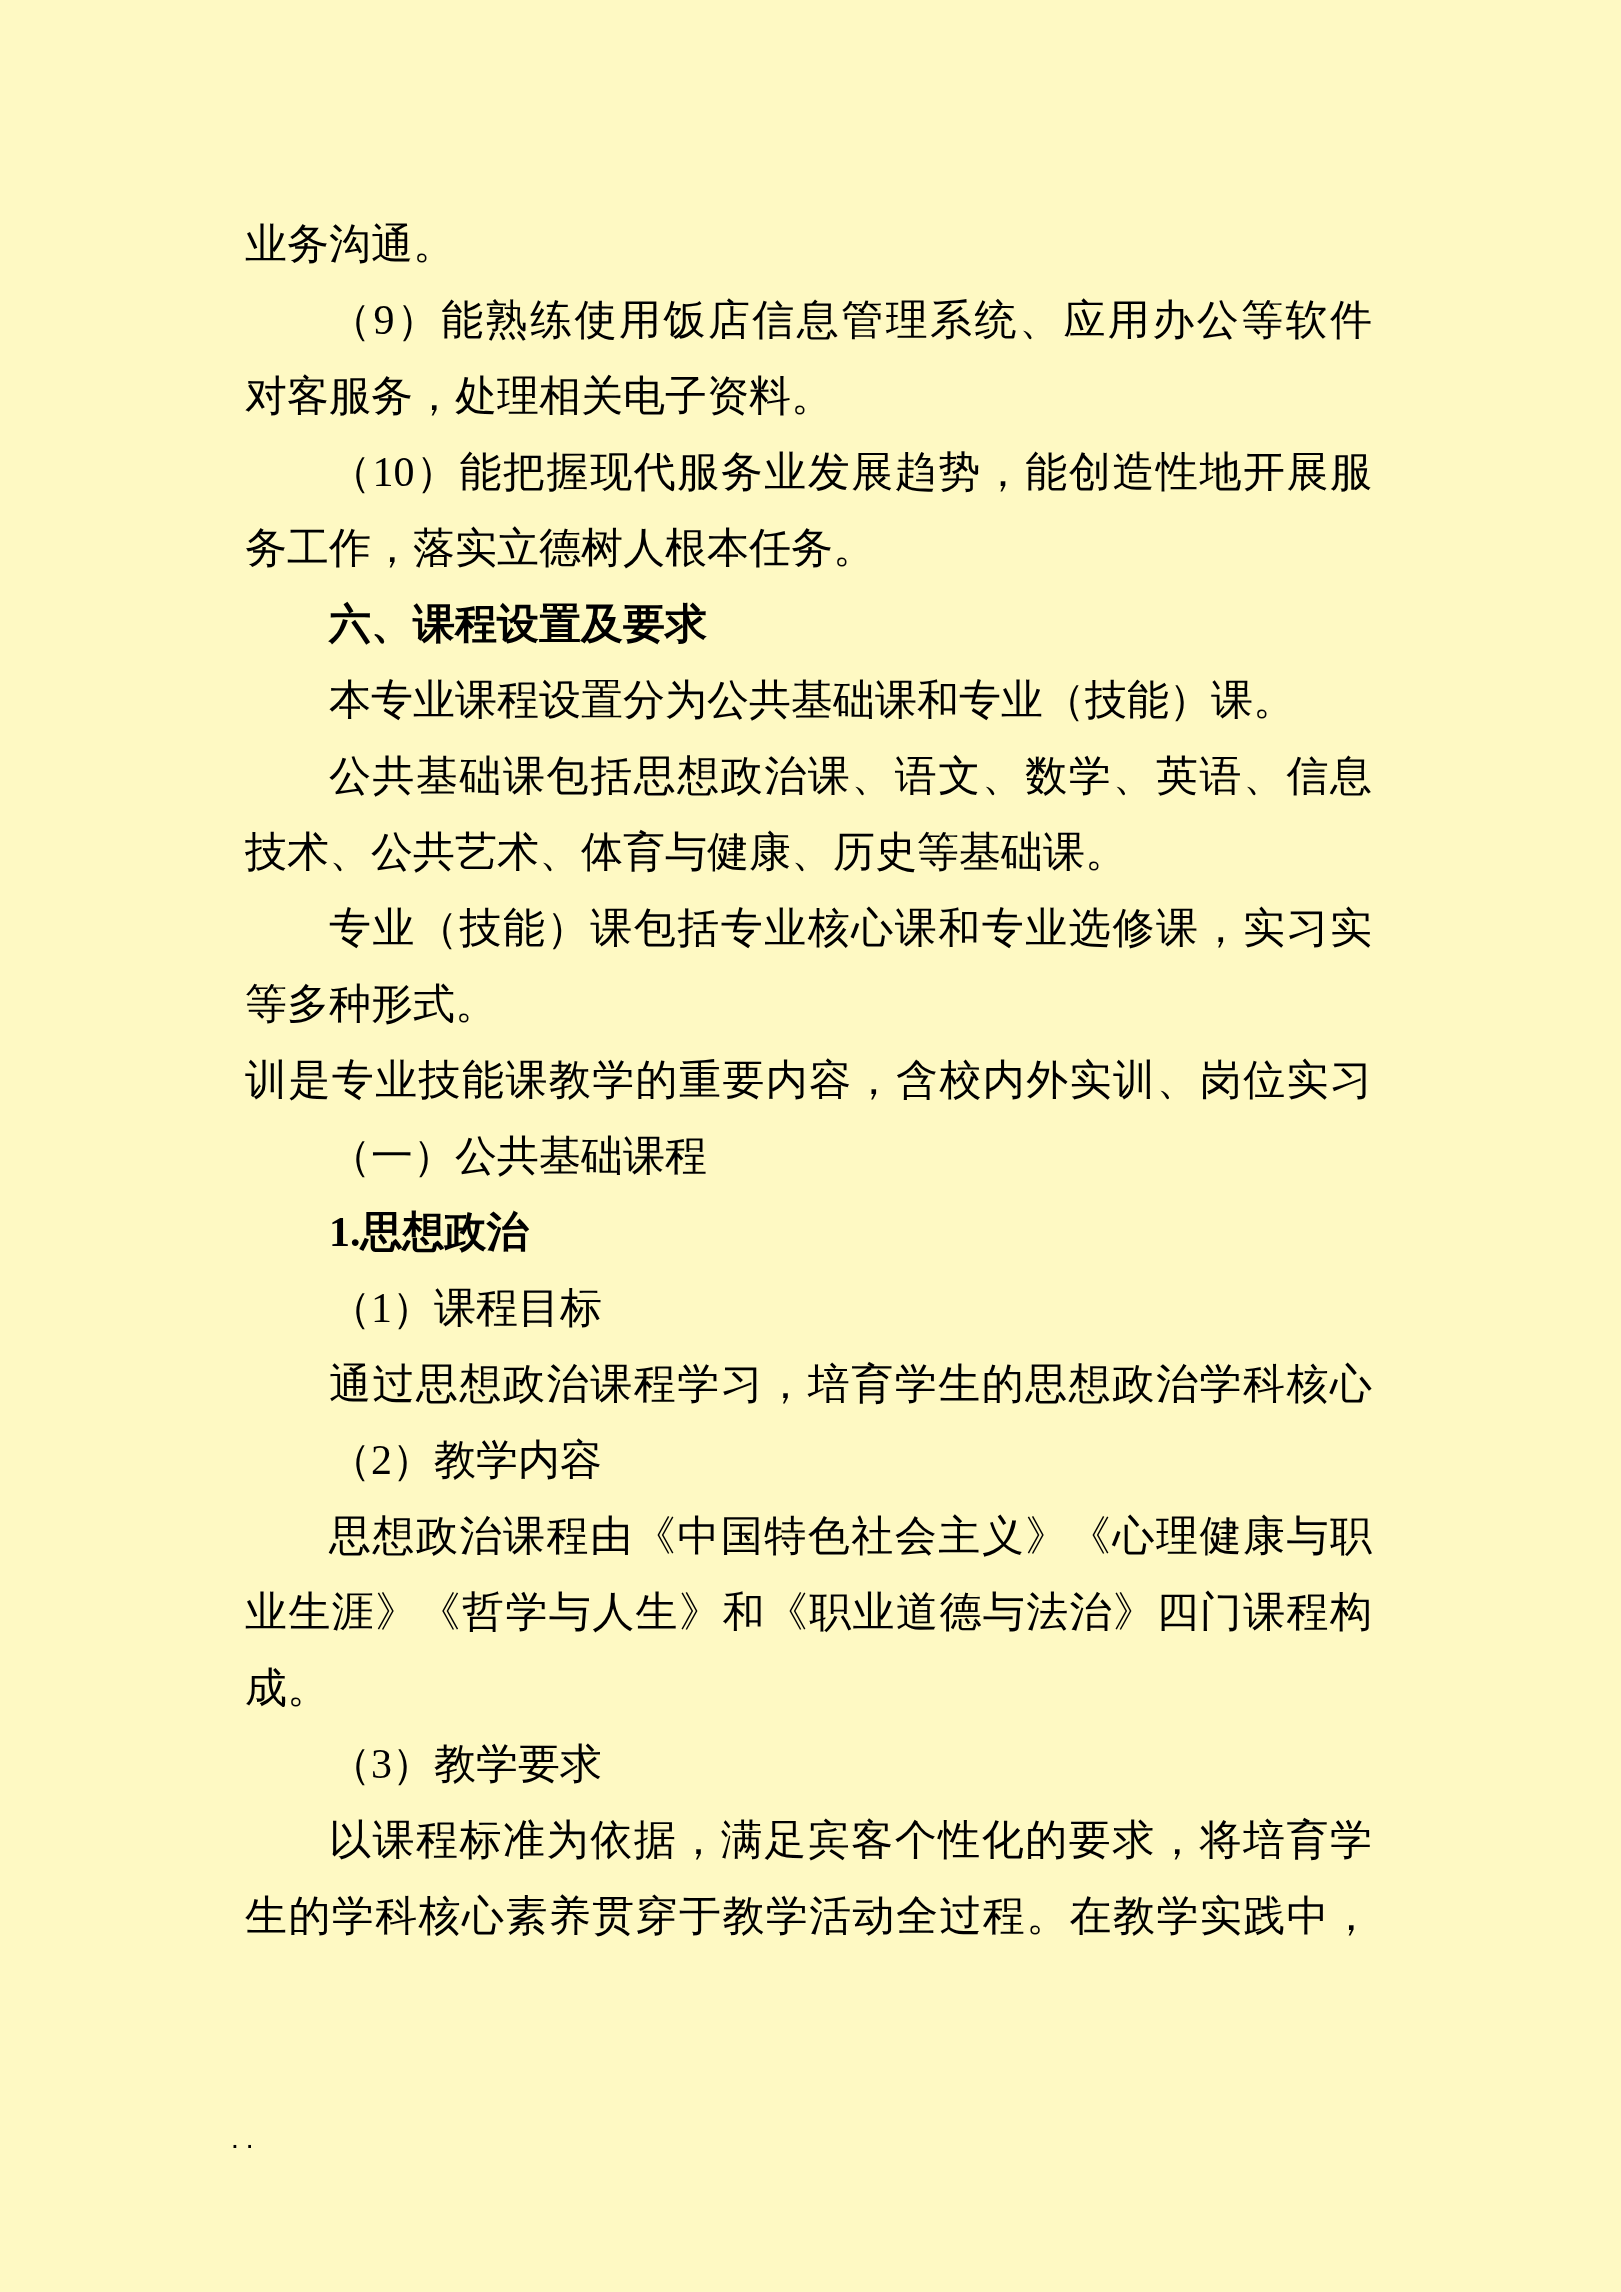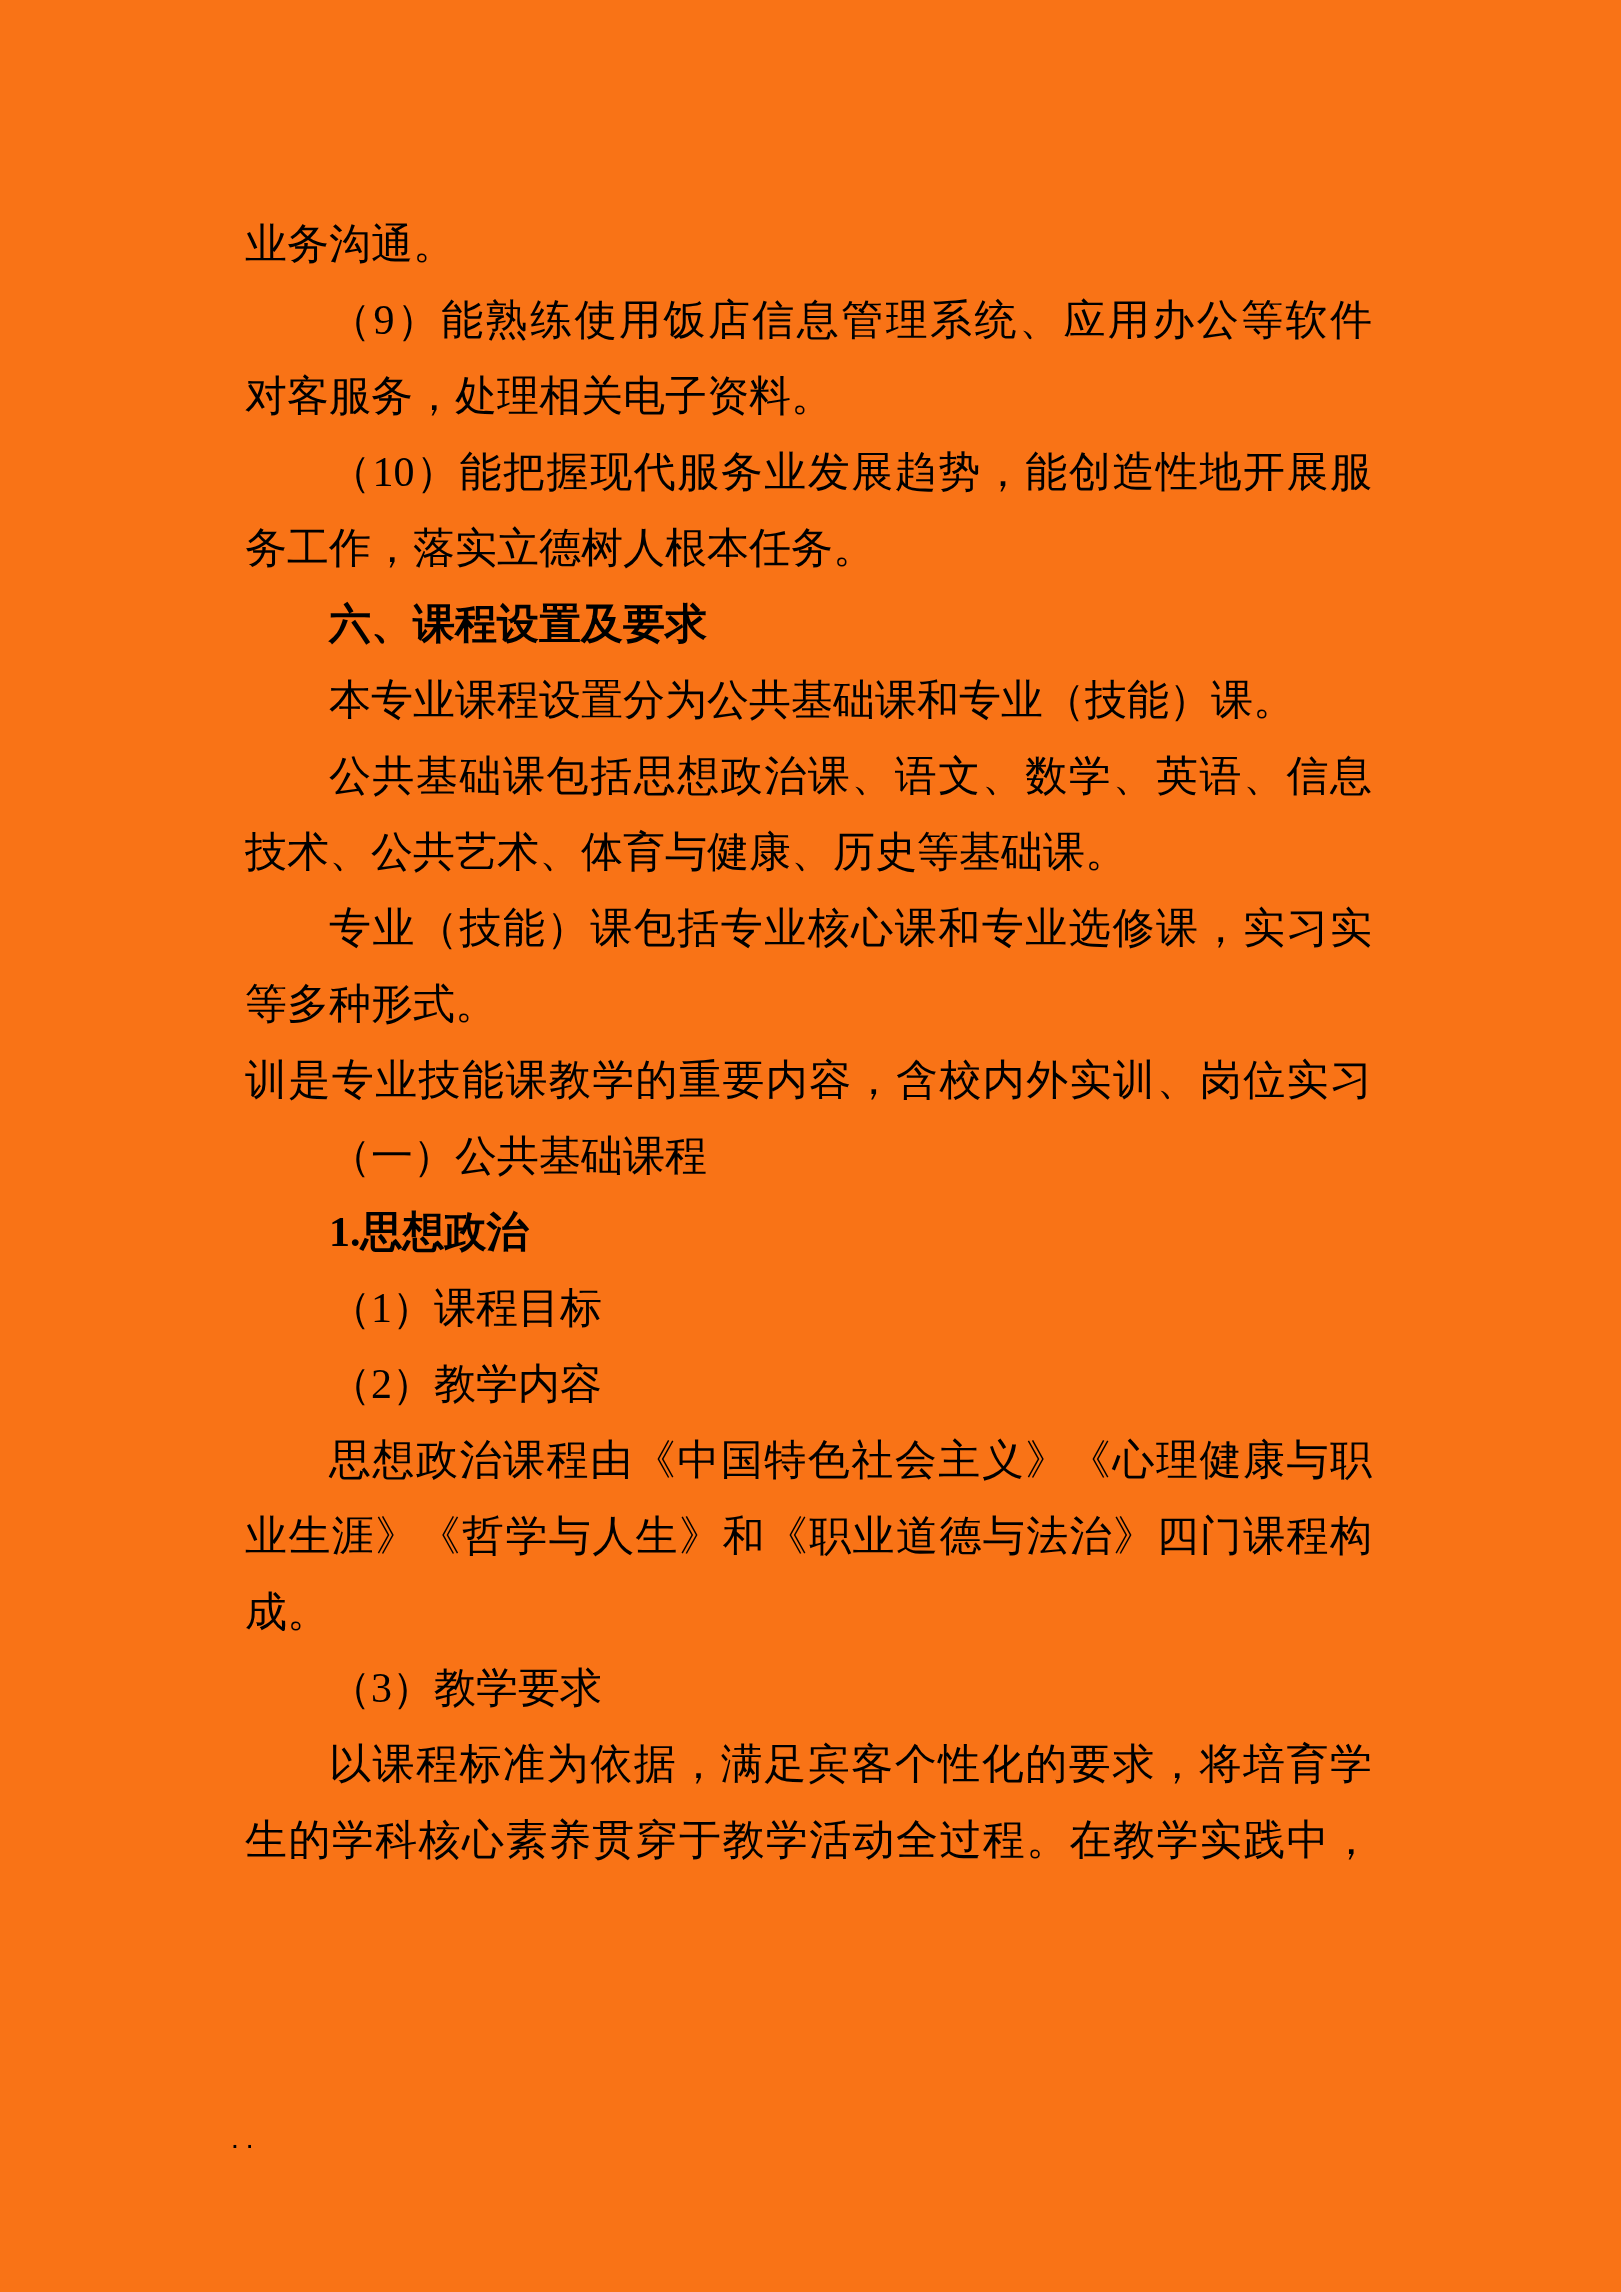--- a/index.html
+++ b/index.html
@@ -12,21 +12,21 @@
     height: 2293px;
     position: relative;
     font-family: "Liberation Serif", serif;
     color: #000000;
   }
   .page {
     position: absolute;
     left: 0; top: 0;
     width: 1621px;
     height: 2293px;
-    background: #f97316;
+    background: #fef9c3;
     overflow: hidden;
   }
   .text-block {
     position: absolute;
     left: 245px;
     top: 206px;
     width: 1127px;
   }
   .line {
     height: 76px;
@@ -72,20 +72,21 @@
     <div class="line indent heading">六、课程设置及要求</div>
     <div class="line indent">本专业课程设置分为公共基础课和专业（技能）课。</div>
     <div class="line indent justify">公共基础课包括思想政治课、语文、数学、英语、信息</div>
     <div class="line">技术、公共艺术、体育与健康、历史等基础课。</div>
     <div class="line indent justify">专业（技能）课包括专业核心课和专业选修课，实习实</div>
     <div class="line">等多种形式。</div>
     <div class="line justify">训是专业技能课教学的重要内容，含校内外实训、岗位实习</div>
     <div class="line indent">（一）公共基础课程</div>
     <div class="line indent heading">1.思想政治</div>
     <div class="line indent">（1）课程目标</div>
+    <div class="line indent justify">通过思想政治课程学习，培育学生的思想政治学科核心</div>
     <div class="line indent">（2）教学内容</div>
     <div class="line indent justify">思想政治课程由《中国特色社会主义》《心理健康与职</div>
     <div class="line justify">业生涯》《哲学与人生》和《职业道德与法治》四门课程构</div>
     <div class="line">成。</div>
     <div class="line indent">（3）教学要求</div>
     <div class="line indent justify">以课程标准为依据，满足宾客个性化的要求，将培育学</div>
     <div class="line justify">生的学科核心素养贯穿于教学活动全过程。在教学实践中，</div>
   </div>
   <div class="footer-mark">..</div>
 </div>

